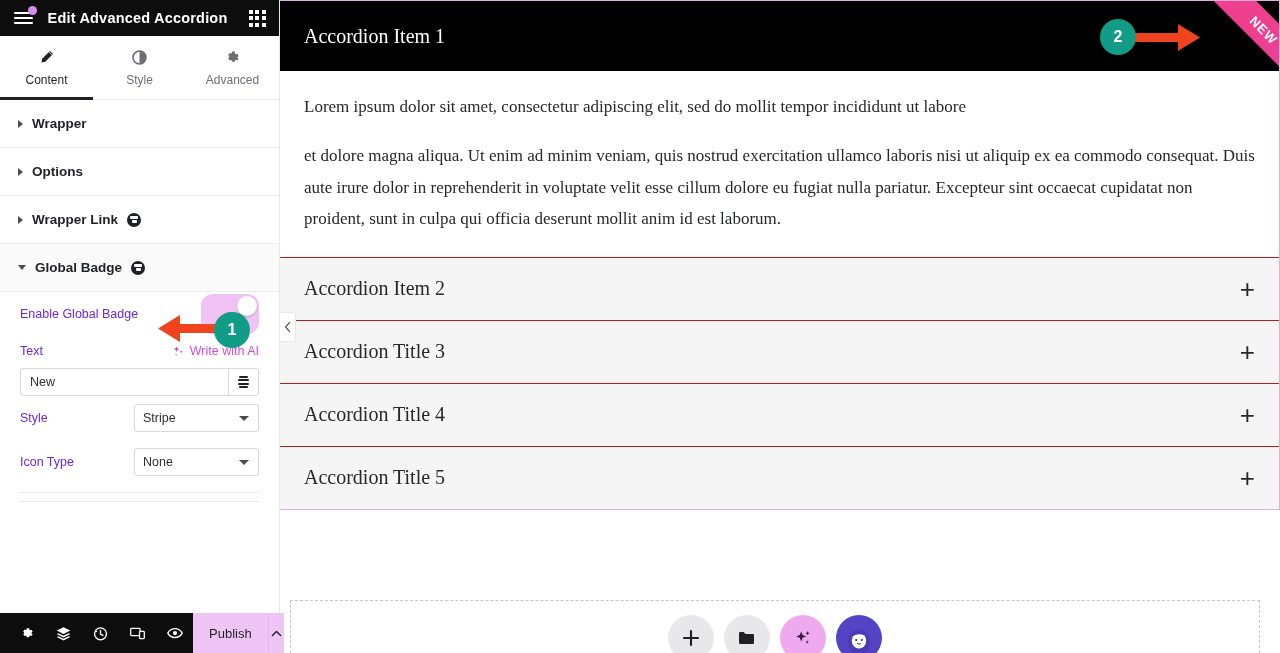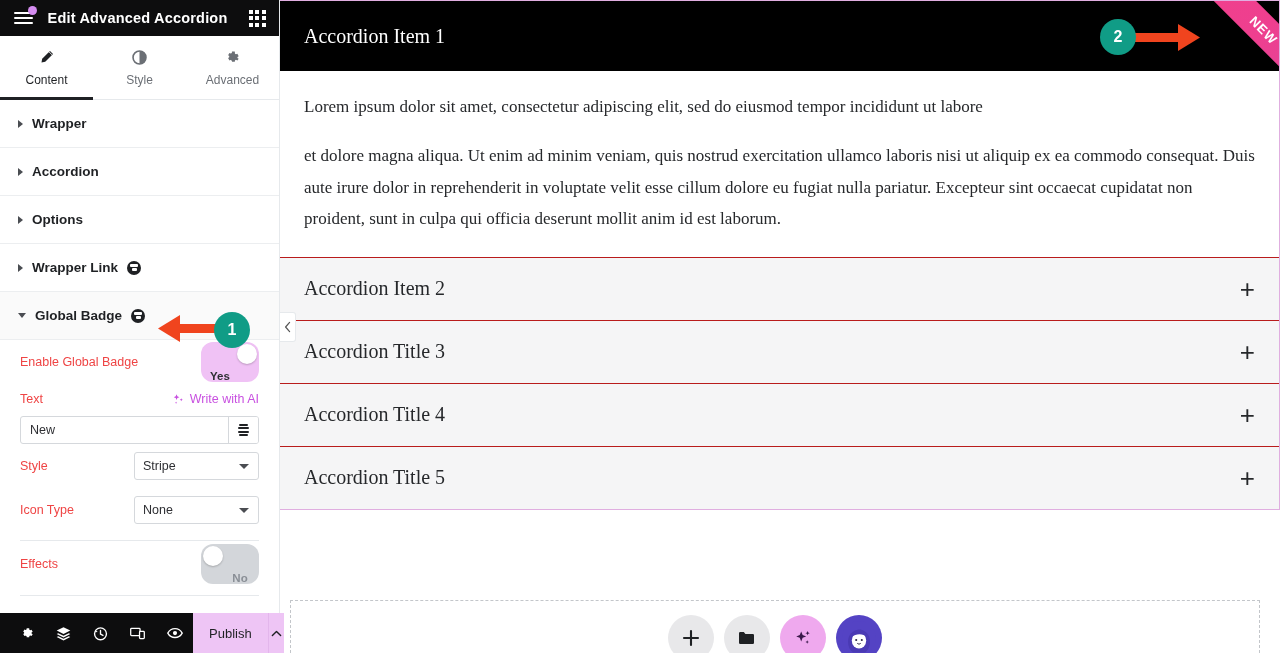--- a/index.html
+++ b/index.html
@@ -99,21 +99,21 @@
     content: ""; position: absolute; left: 4.5px; top: 7.5px;
     width: 5px; height: 3px; background: #fff; border-radius: 1px;
   }
 
   
   .controls { padding: 0 20px; background: #fff; }
   .ctrl-row {
     display: flex; align-items: center; justify-content: space-between;
     min-height: 44px;
   }
-  .ctrl-label { font-size: 12.5px; color: #ef4444; }
+  .ctrl-label { font-size: 12.5px; color: #6d28d9; }
   .ai-link {
     font-size: 12.5px; color: #c850e0; display: flex; align-items: center;
     gap: 5px; cursor: pointer; text-align: right;
   }
   .ai-spark { display: block; }
 
   .switch {
     width: 58px; height: 40px; border-radius: 12px; position: relative;
     cursor: pointer; display: flex; align-items: flex-end;
   }
@@ -279,21 +279,21 @@
       <div class="acc-item">
         <div class="acc-head-1">
           <span class="t">Accordion Item 1</span>
           <div class="ribbon-area">
             <div class="ribbon">
               <span>NEW</span>
             </div>
           </div>
         </div>
         <div class="acc-body">
-          <p>Lorem ipsum dolor sit amet, consectetur adipiscing elit, sed do eiusmod tempor incididunt ut labore</p>
+          <p>Lorem ipsum dolor sit amet, consectetur adipiscing elit, sed do mollit tempor incididunt ut labore</p>
           <p style="margin-top:18px">et dolore magna aliqua. Ut enim ad minim veniam, quis nostrud exercitation ullamco laboris nisi ut aliquip ex ea commodo consequat. Duis aute irure dolor in reprehenderit in voluptate velit esse cillum dolore eu fugiat nulla pariatur. Excepteur sint occaecat cupidatat non proident, sunt in culpa qui officia deserunt mollit anim id est laborum.</p>
         </div>
       </div>
 
       <div class="acc-head">
         <span class="t">Accordion Item 2</span>
         <span class="plus">+</span>
       </div>
       <div class="acc-head">
         <span class="t">Accordion Title 3</span>
@@ -394,24 +394,20 @@
       </div>
     </div>
 
     <div class="sections">
 
       <div class="section-row">
         <span class="caret closed"></span>
         <span class="section-label">Wrapper</span>
       </div>
 
-      <div class="section-row">
-        <span class="caret closed"></span>
-        <span class="section-label">Accordion</span>
-      </div>
 
       <div class="section-row">
         <span class="caret closed"></span>
         <span class="section-label">Options</span>
       </div>
 
       <div class="section-row">
         <span class="caret closed"></span>
         <span class="section-label">Wrapper Link</span>
         <span class="pro-badge"></span>
@@ -468,27 +464,20 @@
         <div class="ctrl-row">
           <span class="ctrl-label">Icon Type</span>
           <div class="select-box">
             <span>None</span>
             <span class="sel-caret"></span>
           </div>
         </div>
 
         <div class="divider"></div>
 
-        <div class="ctrl-row" style="min-height:46px">
-          <span class="ctrl-label">Effects</span>
-          <div class="switch off">
-            <span class="txt">No</span>
-            <span class="knob"></span>
-          </div>
-        </div>
 
         <div class="divider"></div>
       </div>
     </div>
 
     <div class="panel-footer">
       <div class="footer-icons">
         <div class="fi">
           <svg width="16" height="16" viewBox="0 0 20 20">
             <path d="M10 6.6a3.4 3.4 0 1 0 0 6.8 3.4 3.4 0 0 0 0-6.8zm0 5.1a1.7 1.7 0 1 1 0-3.4 1.7 1.7 0 0 1 0 3.4z" fill="#fff"></path>

